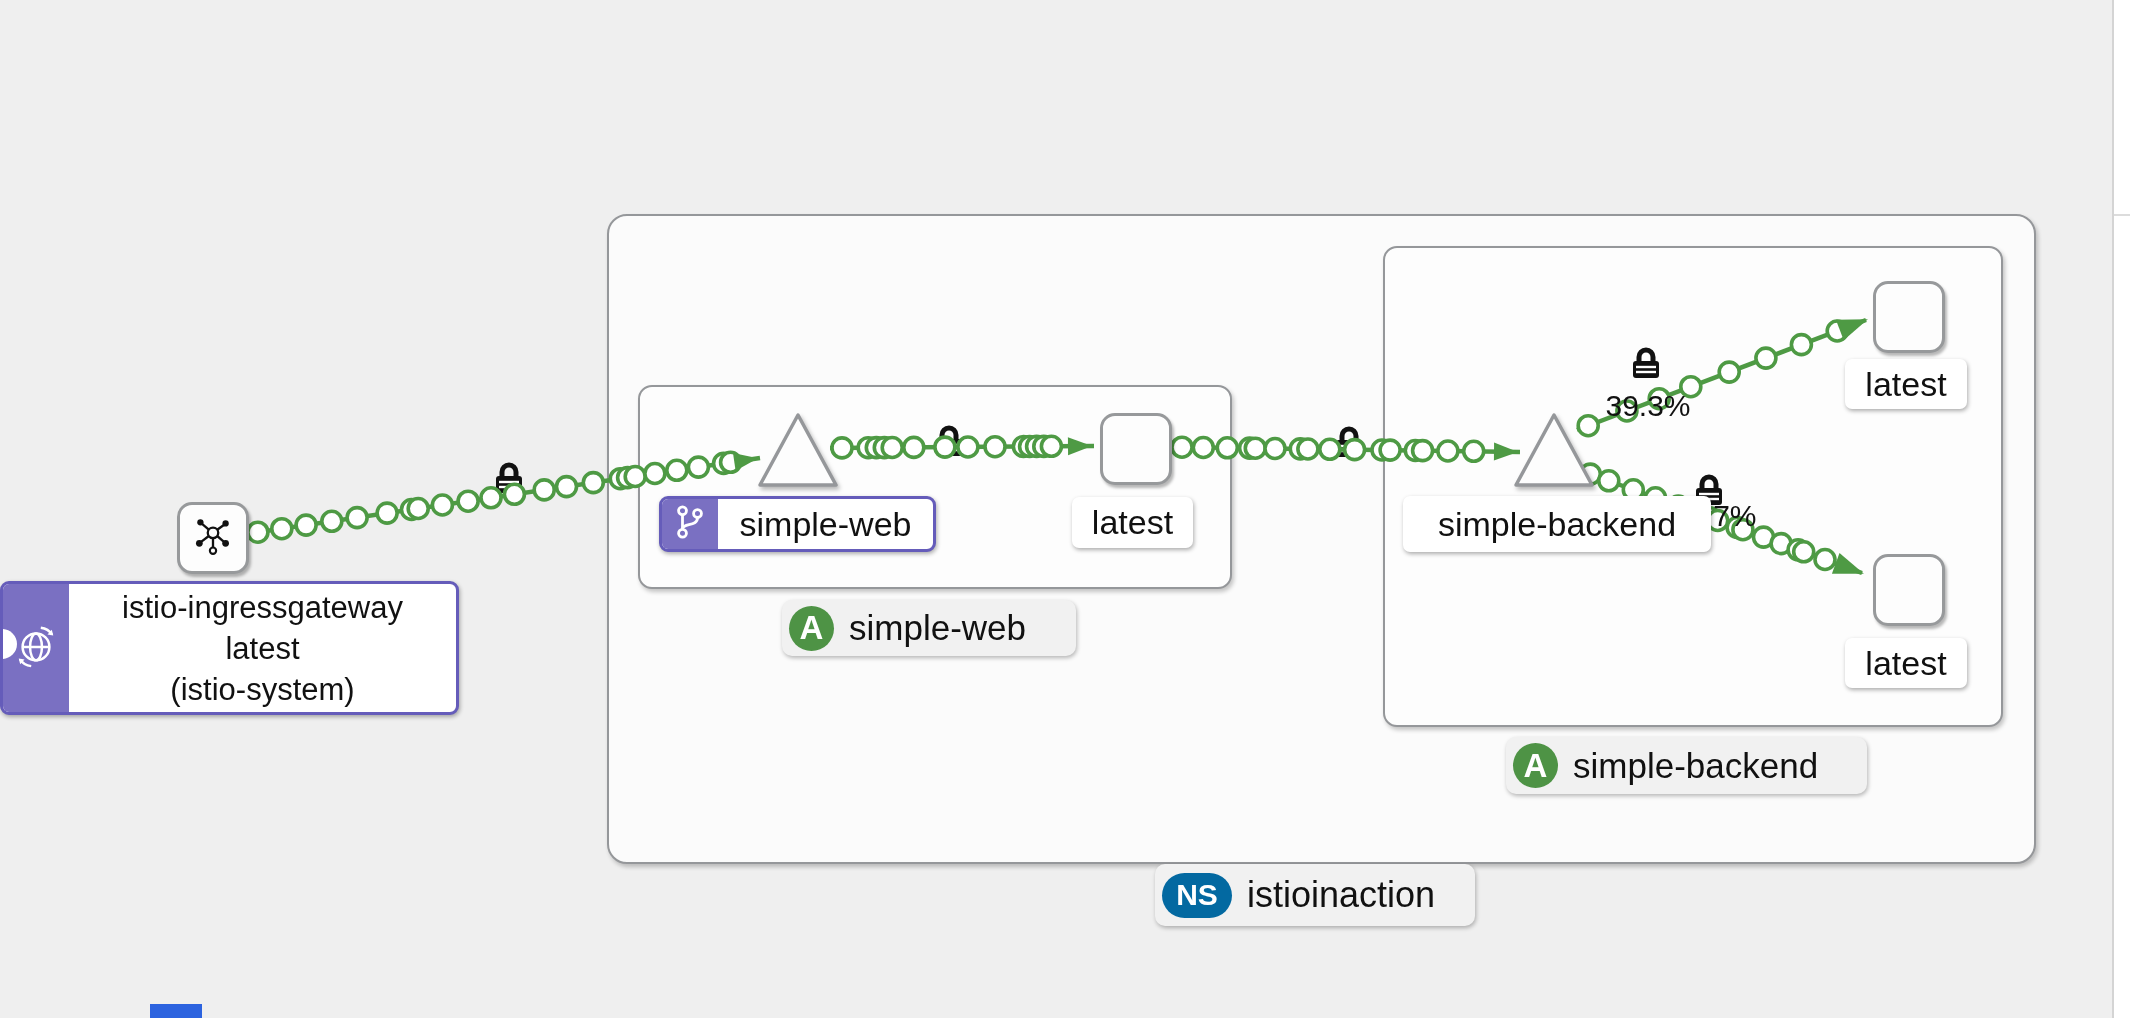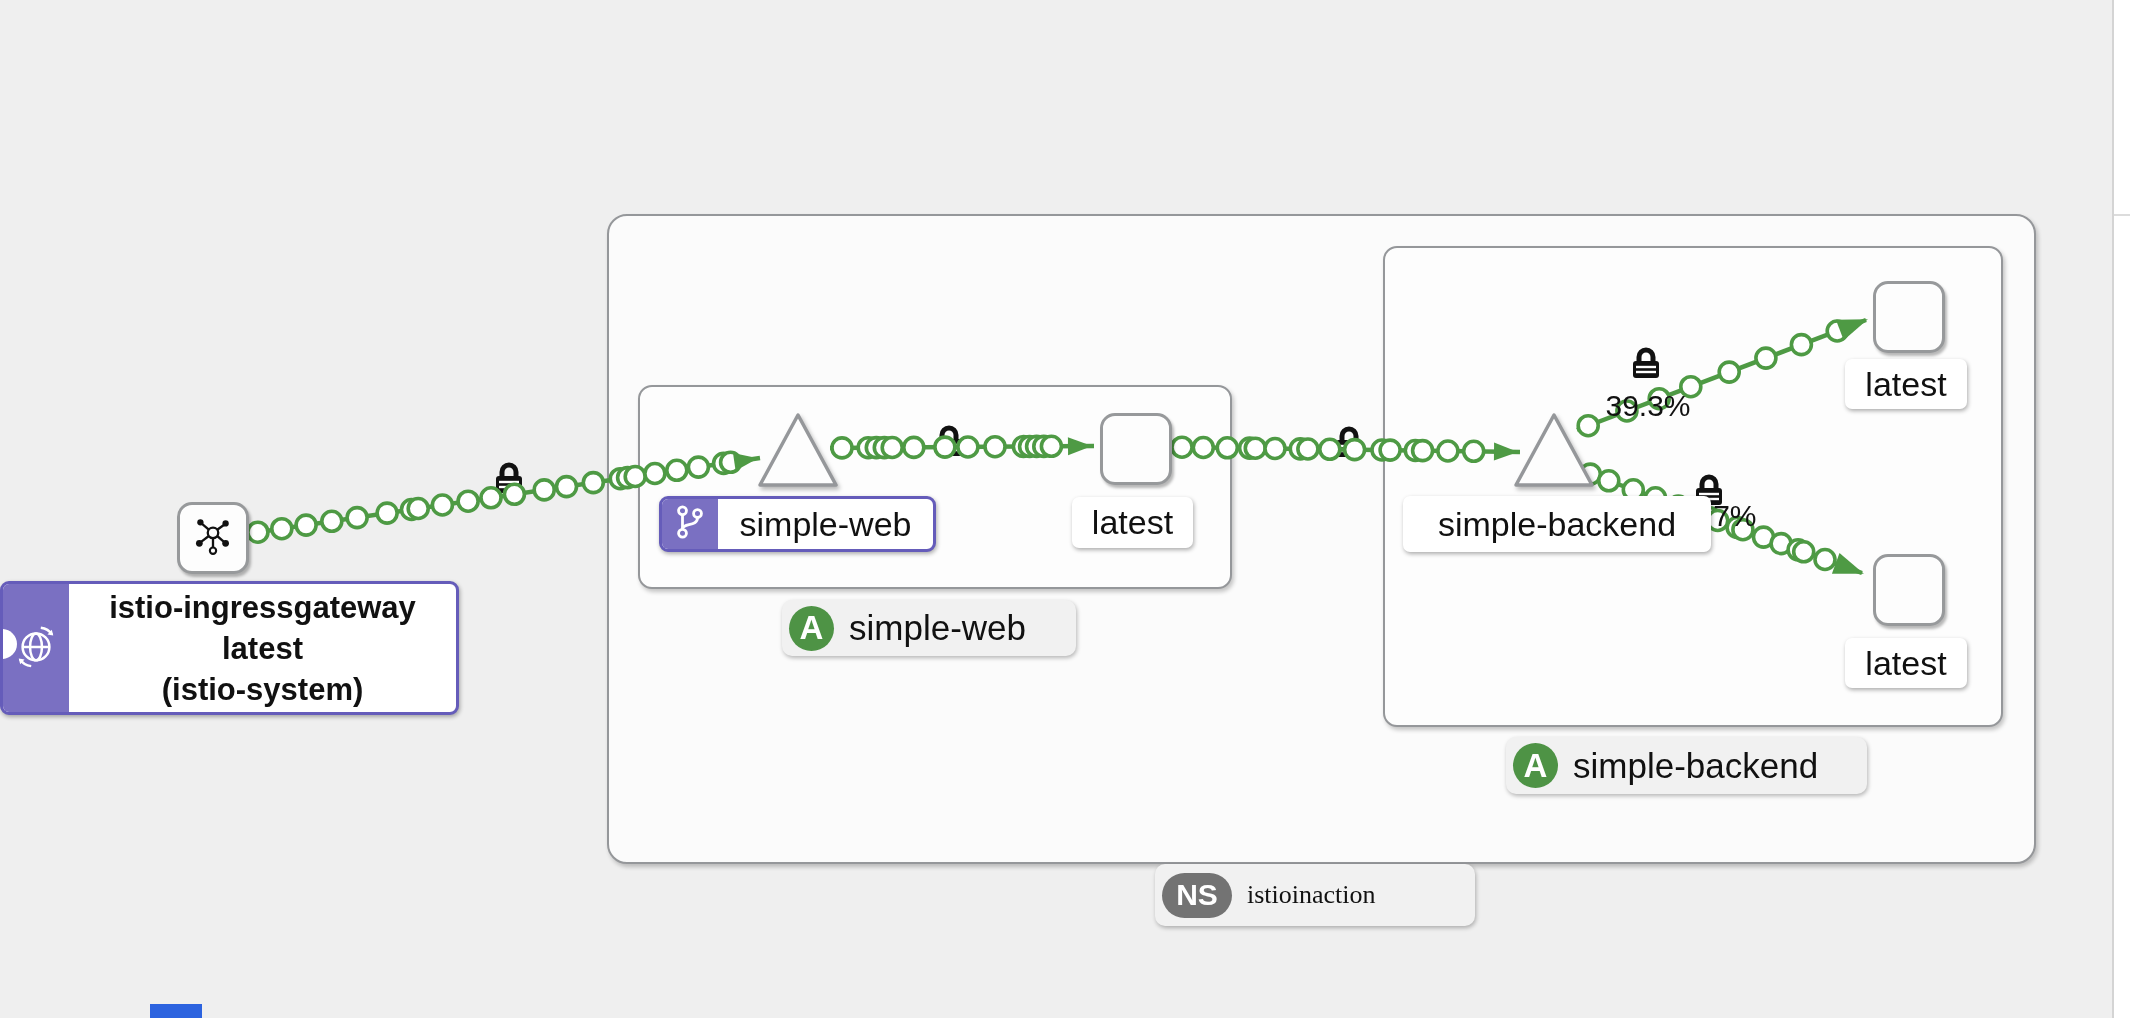--- a/index.html
+++ b/index.html
@@ -22,29 +22,29 @@
     font-size:34px;display:flex;align-items:center;justify-content:center;z-index:6;white-space:nowrap;}
   
   .svc-label{position:absolute;display:flex;align-items:stretch;background:#fff;border:3px solid #655cba;
     border-radius:9px;overflow:hidden;box-shadow:1px 2px 4px rgba(0,0,0,.32);z-index:6;}
   .svc-accent{width:56px;background:#7a70c2;display:flex;align-items:center;justify-content:center;}
   .svc-text{flex:1;display:flex;align-items:center;justify-content:center;font-size:34px;white-space:nowrap;padding:0 14px;}
   
   .gw-label{position:absolute;left:0;top:581px;width:459px;height:134px;display:flex;align-items:stretch;
     background:#fff;border:3px solid #655cba;border-radius:9px;overflow:hidden;box-shadow:1px 2px 4px rgba(0,0,0,.32);z-index:6;box-sizing:border-box;}
   .gw-accent{width:66px;background:#7a70c2;position:relative;display:flex;align-items:center;justify-content:center;}
-  .gw-text{flex:1;display:flex;flex-direction:column;align-items:center;justify-content:center;font-size:31px;line-height:41px;font-weight:bold;}
+  .gw-text{flex:1;display:flex;flex-direction:column;align-items:center;justify-content:center;font-size:31px;line-height:41px;}
   .gw-root-dot{position:absolute;left:-16px;top:45px;width:30px;height:30px;background:#fff;border-radius:50%;}
   
   .badge-label{position:absolute;background:#f1f1f1;border-radius:10px;box-shadow:1px 2px 4px rgba(0,0,0,.28);
     display:flex;align-items:center;z-index:6;box-sizing:border-box;padding:6px 18px 6px 7px;gap:15px;white-space:nowrap;}
   .badge-label .txt{font-size:35px;}
   .a-circle{width:45px;height:45px;border-radius:50%;background:#4e9345;color:#fff;font-weight:bold;
     font-size:33px;display:flex;align-items:center;justify-content:center;flex:0 0 auto;}
-  .ns-pill{width:70px;height:45px;border-radius:23px;background:#737373;color:#fff;font-weight:bold;
+  .ns-pill{width:70px;height:45px;border-radius:23px;background:#0369a1;color:#fff;font-weight:bold;
     font-size:30px;display:flex;align-items:center;justify-content:center;flex:0 0 auto;}
   
   #edges-svg{position:absolute;left:0;top:0;z-index:3;pointer-events:none;}
   .edge-pct{position:absolute;z-index:4;font-size:30px;width:160px;text-align:center;}
   .lock{position:absolute;z-index:2;width:32px;height:36px;}
   
   .right-panel{position:absolute;left:2112px;top:0;width:18px;height:1018px;background:#fff;
     border-left:2px solid #d4d4d4;z-index:8;}
   .right-panel-divider{position:absolute;left:0;top:214px;width:100%;height:2px;background:#dcdcdc;}
   .blue-artifact{position:absolute;left:150px;top:1004px;width:52px;height:14px;background:#2c63df;z-index:9;}
@@ -281,21 +281,21 @@
   <div class="wl-node" style="left:1873px;top:554px;"></div>
   <div class="node-label" style="left:1845px;top:638px;width:122px;height:50px;">latest</div>
 
   <div class="badge-label" style="left:1506px;top:737px;height:57px;width:361px;">
     <span class="a-circle">A</span>
     <span class="txt">simple-backend</span>
   </div>
 
   <div class="badge-label" style="left:1155px;top:864px;height:62px;width:320px;">
     <span class="ns-pill">NS</span>
-    <span class="txt" style="font-size:26px;font-family:Liberation Serif, serif;">istioinaction</span>
+    <span class="txt" style="font-size:36px;">istioinaction</span>
   </div>
 
   <div class="right-panel">
     <div class="right-panel-divider"></div>
   </div>
 
   <div class="blue-artifact"></div>
 </div>
 
 </body></html>

